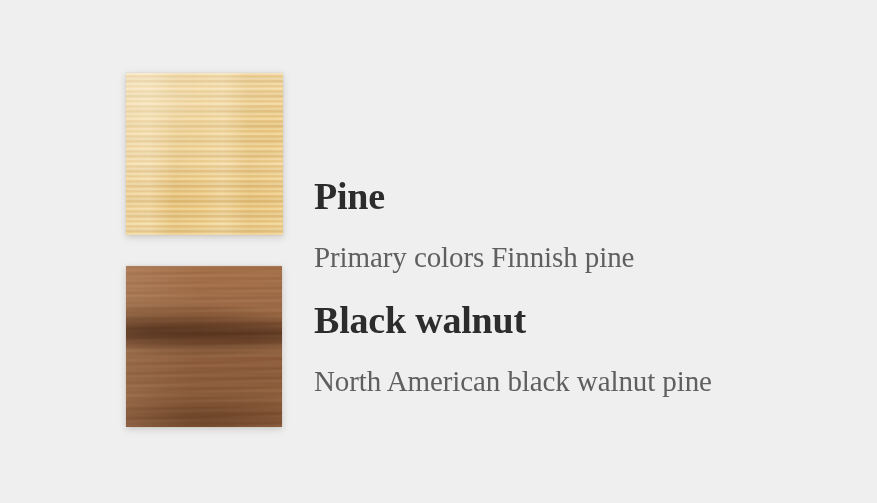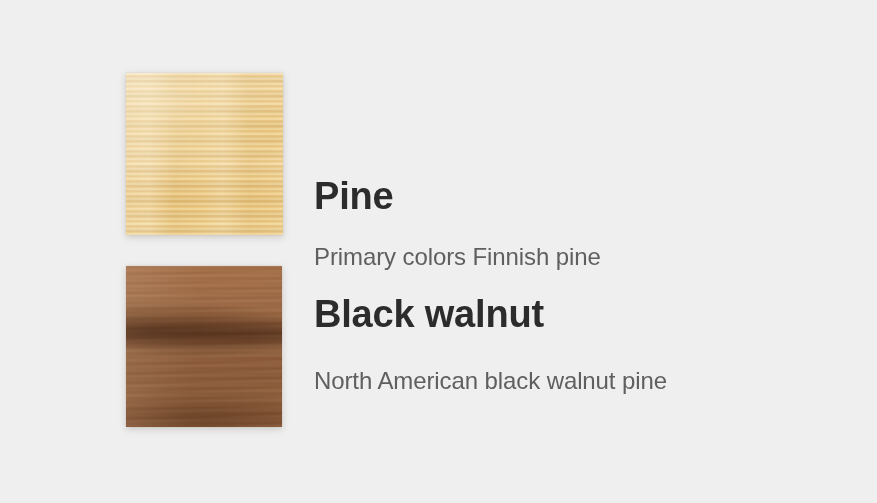--- a/index.html
+++ b/index.html
@@ -14,20 +14,21 @@
     font-family: "Liberation Sans", "DejaVu Sans", sans-serif;
     -webkit-font-smoothing: antialiased;
   }
 
   #material-list {
     position: absolute;
     left: 0;
     top: 0;
     width: 877px;
     height: 503px;
+    font-family: Liberation Serif, serif;
   }
 
   .material-row {
     position: absolute;
     left: 126px;
   }
   .material-row.row-0 { top: 73px; }
   .material-row.row-1 { top: 266px; }
 
   
@@ -141,31 +142,31 @@
     margin: 0;
     font-size: 38px;
     font-weight: bold;
     line-height: 40px;
     color: #2c2c2c;
     letter-spacing: -0.2px;
     white-space: nowrap;
   }
   .material-subtitle {
     margin: 0;
-    font-size: 24px;
+    font-size: 29px;
     font-weight: normal;
     line-height: 34px;
     color: #5f5f5f;
     letter-spacing: -0.1px;
     white-space: nowrap;
   }
 
   .row-0 .material-title    { position: absolute; top: 103px; left: 0; }
   .row-0 .material-subtitle { position: absolute; top: 167px; left: 0; }
-  .row-1 .material-title    { position: absolute; top: 28px;  left: 0; }
+  .row-1 .material-title    { position: absolute; top: 34px;  left: 0; }
   .row-1 .material-subtitle { position: absolute; top: 98px;  left: 0; }
 </style>
 </head>
 <body>
 
 <div id="material-list">
 
   <div class="material-row row-0">
     <div class="swatch swatch-pine">
       <div class="swatch-surface"></div>

